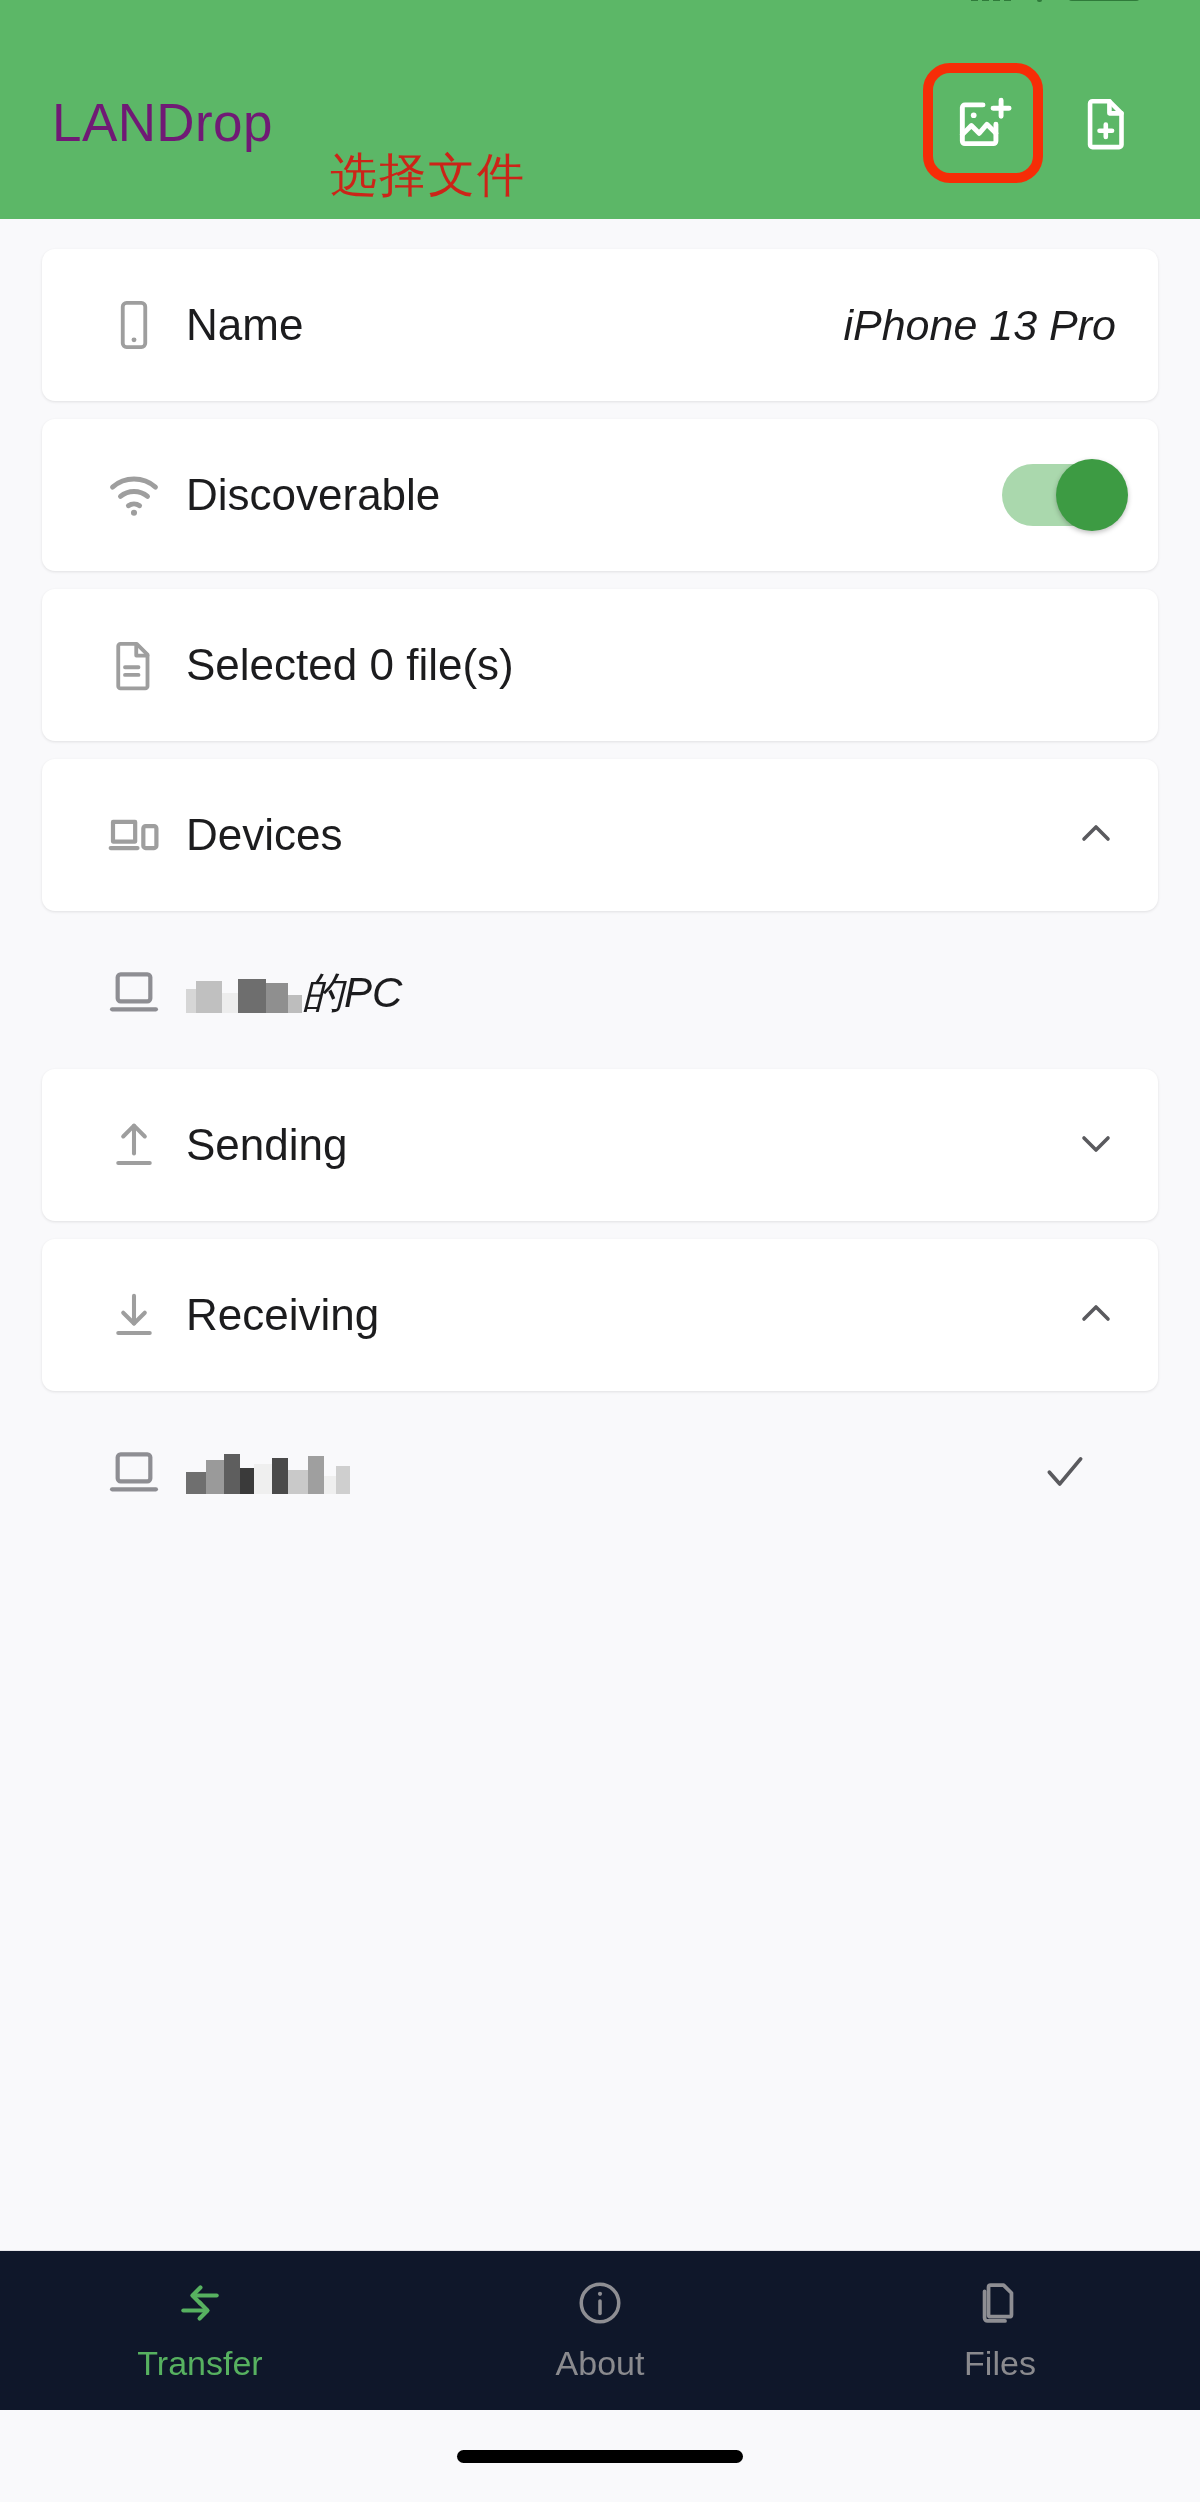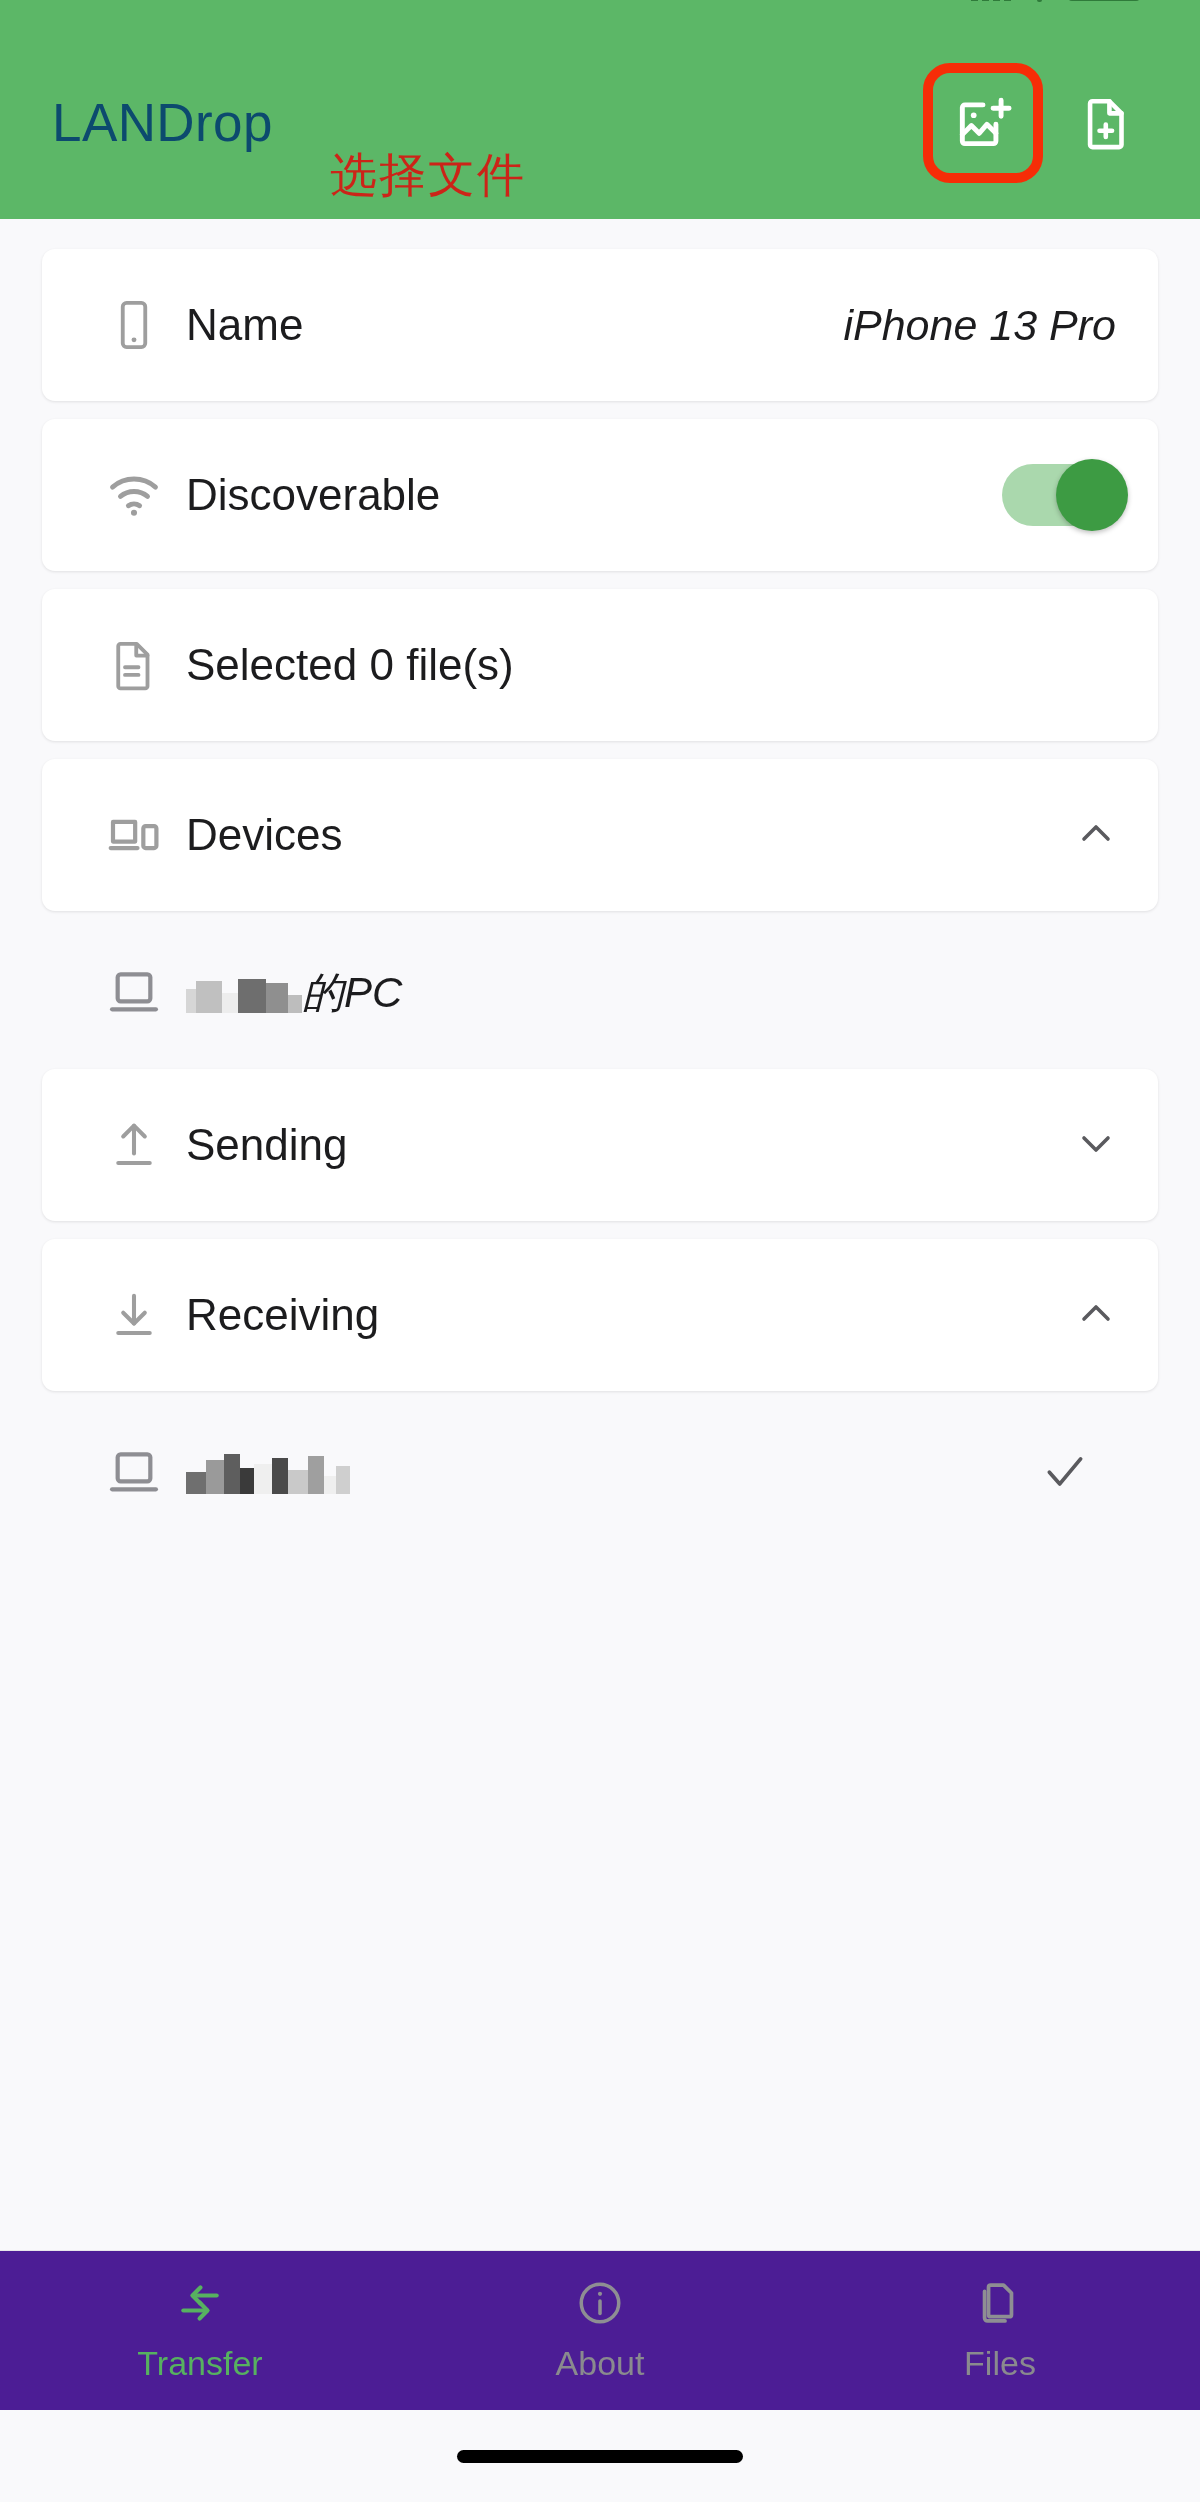--- a/index.html
+++ b/index.html
@@ -33,21 +33,21 @@
   
   .appbar {
     background: #5cb767;
     height: 193px;
     flex: 0 0 auto;
     display: flex; align-items: center;
     padding: 0 38px 0 52px;
     position: relative;
   }
   .app-title {
-    color: #0c4a6e;
+    color: #701a75;
     font-size: 53px;
     font-weight: 400;
     letter-spacing: .4px;
   }
   .appbar-spacer { flex: 1 1 auto; }
   .appbar-actions { display: flex; align-items: center; gap: 14px; }
   .icon-btn {
     width: 110px; height: 110px;
     display: flex; align-items: center; justify-content: center;
     border-radius: 14px;
@@ -152,21 +152,21 @@
 
   
   .anno-name     { left: 430px; top: 196px; }
   .anno-discover { left: 448px; top: 560px; }
   .anno-devices  { left: 478px; top: 930px; }
 
   
   .tabbar {
     flex: 0 0 auto;
     height: 160px;
-    background: #4c1d95;
+    background: #0f172a;
     border-top: 1px solid #e6e6ea;
     display: flex;
   }
   .tab {
     flex: 1 1 0;
     display: flex; flex-direction: column;
     align-items: center; justify-content: center;
     gap: 12px;
     color: #8a8a8e;
   }

